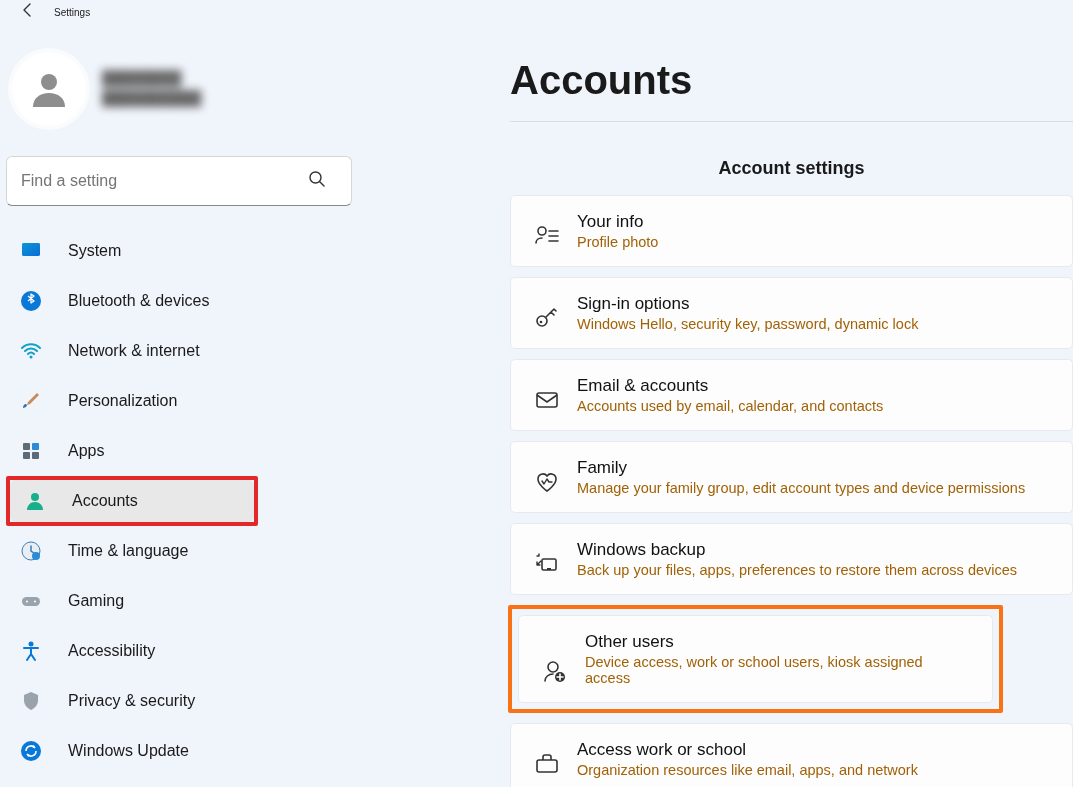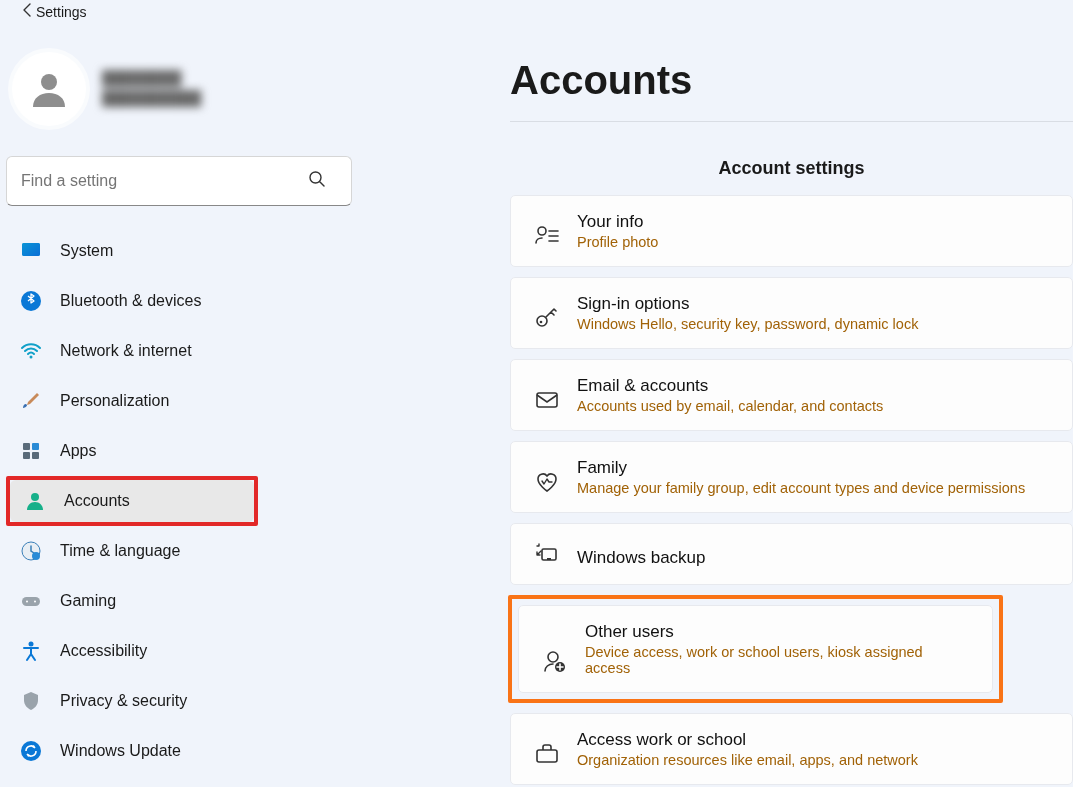--- a/index.html
+++ b/index.html
@@ -8,23 +8,23 @@
     background: #f0f4fb;
     width: 1073px;
     height: 787px;
     overflow: hidden;
     color: #1a1a1a;
   }
   .titlebar {
     display: flex;
     align-items: center;
     padding: 4px 8px 4px 20px;
-    gap: 0;
+    gap: 18px;
     height: 24px;
-    font-size: 14px;
+    font-size: 10px;
   }
   .back-arrow {
     font-size: 16px;
     color: #2a2a2a;
     cursor: pointer;
   }
   .title-text { color: #1a1a1a; }
   .layout {
     display: flex;
     height: calc(100% - 24px);
@@ -78,21 +78,21 @@
     right: 22px;
     top: 50%;
     transform: translateY(-50%);
     color: #333;
     pointer-events: none;
   }
   .nav { list-style: none; }
   .nav li {
     display: flex;
     align-items: center;
-    gap: 18px;
+    gap: 26px;
     height: 50px;
     padding: 0 14px;
     border-radius: 6px;
     cursor: pointer;
     font-size: 16px;
   }
   .nav li.selected {
     background: #e8e8e8;
   }
   .nav .ico {
@@ -387,20 +387,21 @@
     <div class="card">
       <span class="c-ico">
         <svg width="26" height="26" viewBox="0 0 26 26">
             <rect x="8" y="8" width="14" height="11" rx="1.5" stroke="#333" stroke-width="1.6" fill="none"></rect>
             <rect x="13" y="17" width="4" height="2" fill="#333"></rect>
             <path d="M5 5v-2M5 5h-2M3 14l4-4M3 14v-3M3 14h3" stroke="#333" stroke-width="1.4" fill="none" stroke-linecap="round"></path>
           </svg>
       </span>
       <div>
         <div class="c-title">Windows backup</div>
+        <div class="c-sub">Back up your files, apps, preferences to restore them across devices</div>
       </div>
     </div>
 
     <div class="highlight-border-main">
       <div class="card">
         <span class="c-ico">
           <svg width="26" height="26" viewBox="0 0 26 26">
               <circle cx="11" cy="8" r="5" stroke="#333" stroke-width="1.6" fill="none"></circle>
               <path d="M3 22c0-4 3.5-7 8-7" stroke="#333" stroke-width="1.6" fill="none" stroke-linecap="round"></path>
               <circle cx="18" cy="18" r="5" fill="#333"></circle>

